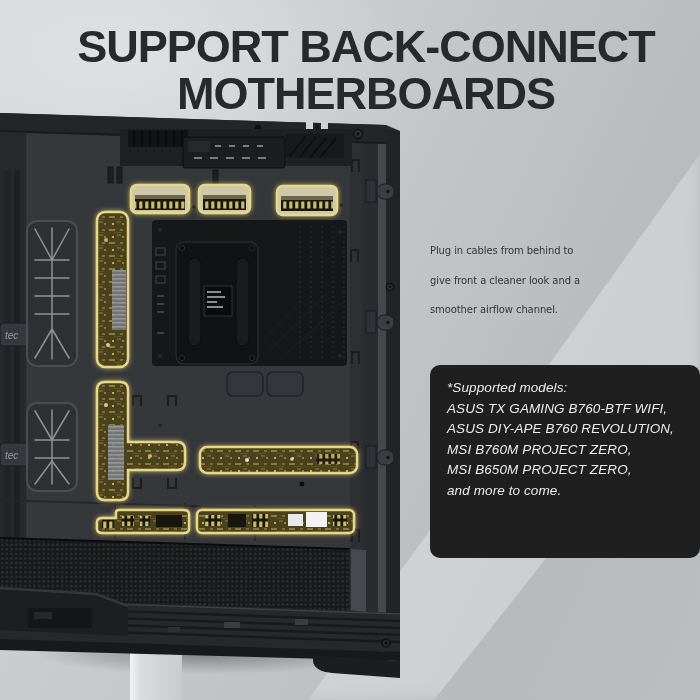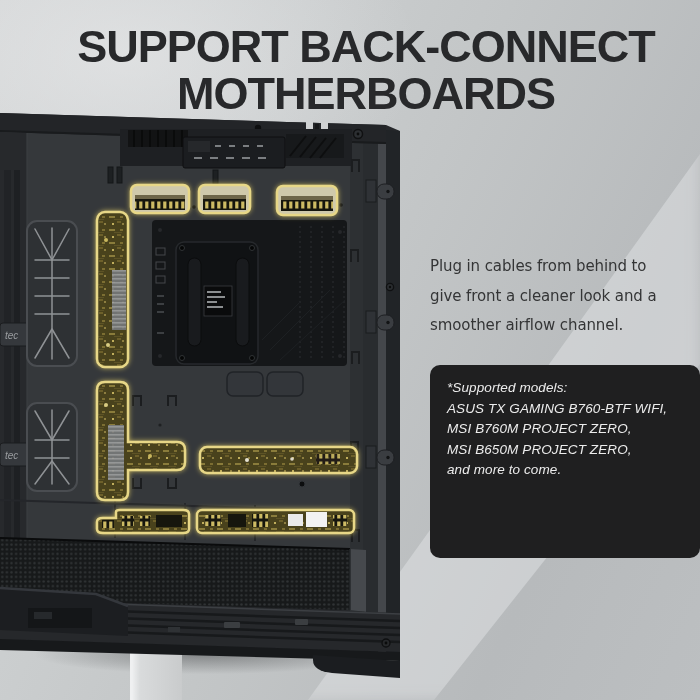--- a/index.html
+++ b/index.html
@@ -18,23 +18,23 @@
     position:absolute;left:0;top:0;width:700px;height:700px;
     background:radial-gradient(ellipse 420px 240px at 18% 8%,rgba(235,236,237,0.55),rgba(235,236,237,0) 70%);
   }
   .title{
     position:absolute;left:0;top:7px;width:700px;margin:16px;
     text-align:center;font-weight:700;font-size:45px;line-height:47px;
     letter-spacing:-1px;color:#28292b;
   }
   .title span{display:block;}
   .desc{
-    position:absolute;left:430px;top:252px;width:265px;
+    position:absolute;left:430px;top:236px;width:265px;
     font-family:"DejaVu Sans",sans-serif;
-    font-size:15px;line-height:29.5px;letter-spacing:-0.1px;color:#343536;
+    font-size:10px;line-height:29.5px;letter-spacing:-0.1px;color:#343536;
   }
   .models-box{
     position:absolute;left:430px;top:365px;width:270px;height:193px;
     background:#1f1f20;border-radius:10px;box-sizing:border-box;
     padding:13px 10px 0 17px;
   }
   .models-box div{
     font-style:italic;font-size:13.5px;line-height:20.6px;
     color:#ececec;letter-spacing:0.1px;white-space:nowrap;
   }
@@ -350,17 +350,18 @@
 
   <div class="desc">
     <div>Plug in cables from behind to</div>
     <div>give front a cleaner look and a</div>
     <div>smoother airflow channel.</div>
   </div>
 
   <div class="models-box">
     <div>*Supported models:</div>
     <div>ASUS TX GAMING B760-BTF WIFI,</div>
+    <div>ASUS DIY-APE B760 REVOLUTION,</div>
     <div>MSI B760M PROJECT ZERO,</div>
     <div>MSI B650M PROJECT ZERO,</div>
     <div>and more to come.</div>
   </div>
 </div>
 
 </body></html>

